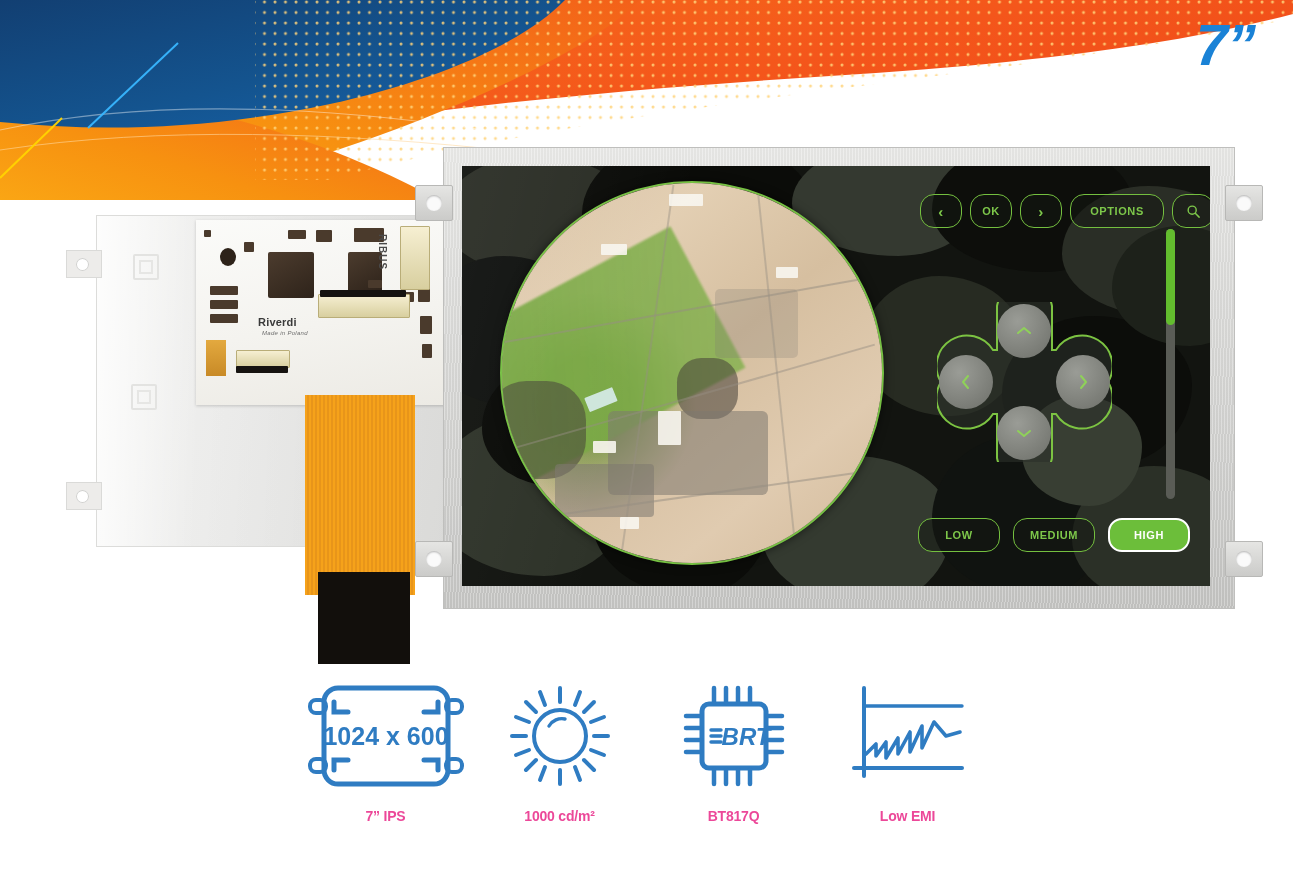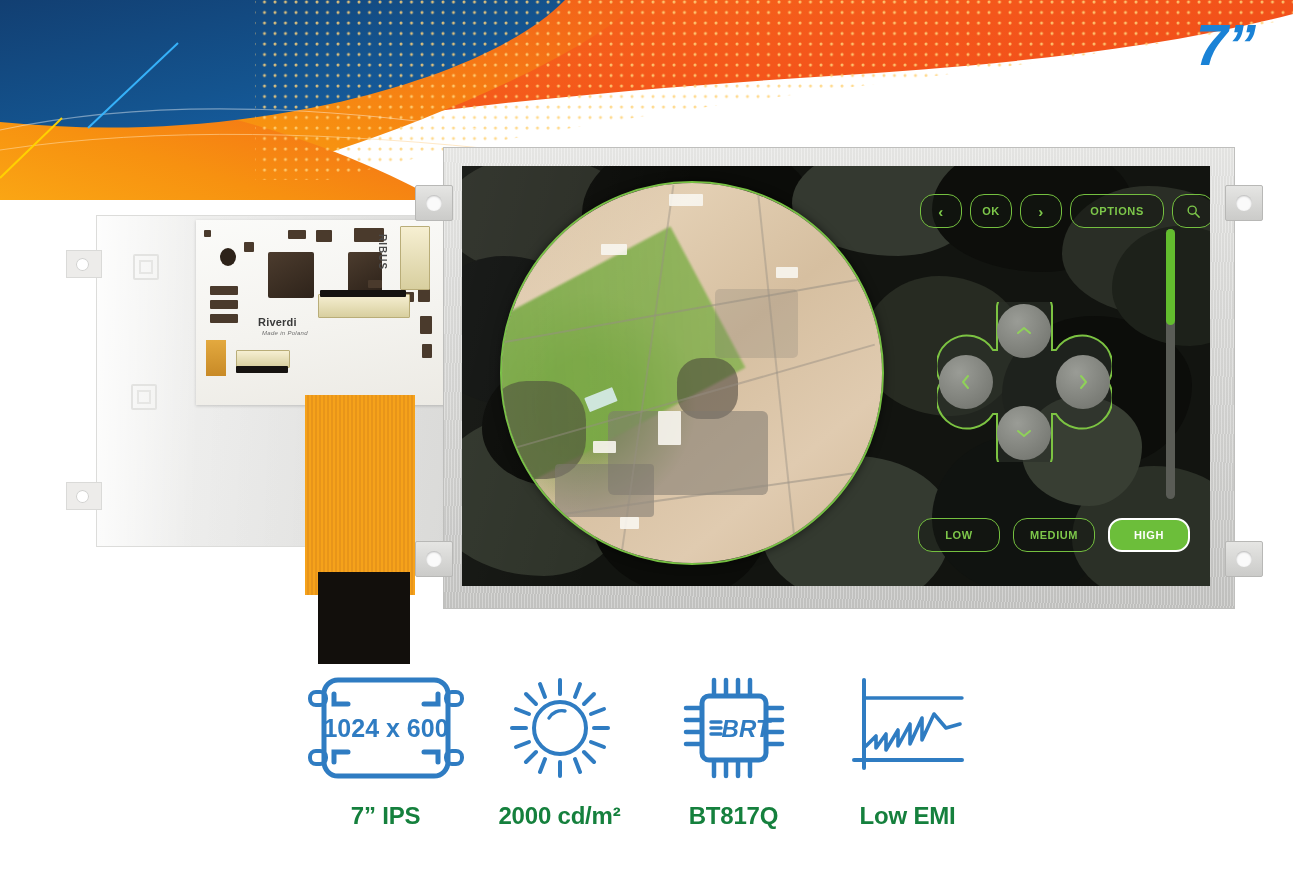--- a/index.html
+++ b/index.html
@@ -173,23 +173,23 @@
 
   
   #features{
     position:absolute;left:0;top:672px;width:1293px;height:190px;
     display:flex;justify-content:center;align-items:flex-start;gap:0px;
   }
   .feature{
     width:150px;display:flex;flex-direction:column;align-items:center;
     margin:0 12px;
   }
-  .feature-ico{height:120px;display:flex;align-items:flex-start;justify-content:center;}
+  .feature-ico{height:120px;display:flex;align-items:flex-end;justify-content:center;}
   .feature-label{
-    margin-top:10px;color:#15803d;font-size:24px;font-weight:bold;white-space:nowrap;letter-spacing:-.2px;
+    margin-top:16px;color:#ec4899;font-size:14px;font-weight:bold;white-space:nowrap;letter-spacing:-.2px;
   }
 </style>
 </head>
 <body>
 
 <div id="banner">
   <svg width="1293" height="200" viewBox="0 0 1293 200">
     <defs>
       <linearGradient id="gNavy" x1="0" y1="0" x2="1" y2="1">
         <stop offset="0%" stop-color="#123f72"></stop>
@@ -427,21 +427,21 @@
           <line x1="74" y1="87" x2="79" y2="100"></line>
           <line x1="79" y1="12" x2="74" y2="25"></line>
           <line x1="44" y1="87" x2="39" y2="100"></line>
           <line x1="15" y1="37" x2="28" y2="42"></line>
           <line x1="90" y1="70" x2="103" y2="75"></line>
           <line x1="15" y1="75" x2="28" y2="70"></line>
           <line x1="90" y1="42" x2="103" y2="37"></line>
         </g>
       </svg>
     </div>
-    <div class="feature-label">2000 cd/m²</div>
+    <div class="feature-label">1000 cd/m²</div>
   </div>
 
 
   <div class="feature">
     <div class="feature-ico">
       <svg width="112" height="112" viewBox="0 0 112 112">
         <rect x="24" y="24" width="64" height="64" rx="7" fill="none" stroke="#2f7cc2" stroke-width="5"></rect>
         <g stroke="#2f7cc2" stroke-width="4.5" stroke-linecap="round">
           <line x1="36" y1="8" x2="36" y2="23"></line>
           <line x1="48" y1="8" x2="48" y2="23"></line>

